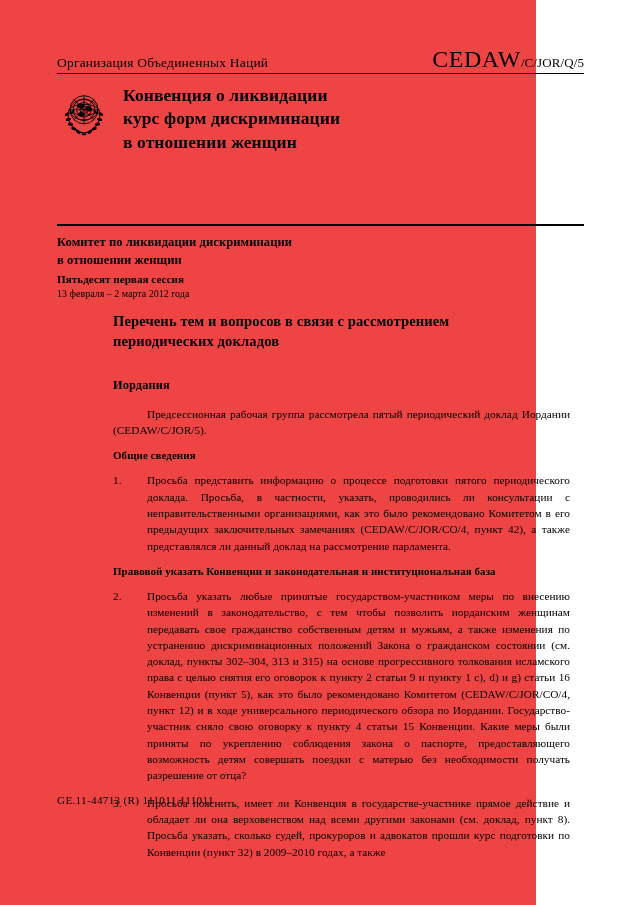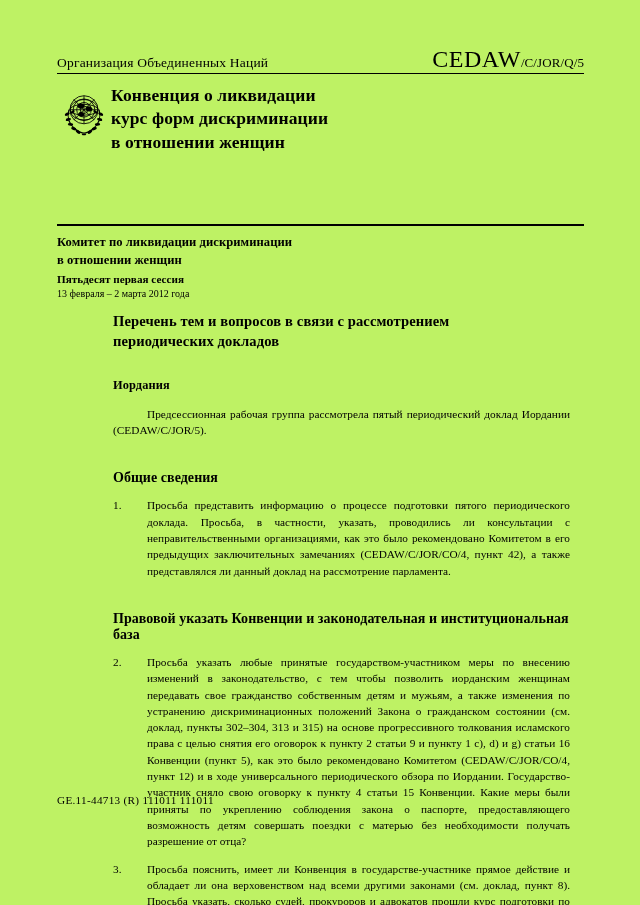--- a/index.html
+++ b/index.html
@@ -13,23 +13,23 @@
     height: 905px;
     position: relative;
     font-family: "Liberation Serif", "DejaVu Serif", serif;
     color: #000000;
     overflow: hidden;
   }
 
   .page {
     position: absolute;
     left: 0; top: 0;
-    width: 640px;
+    width: 536px;
     height: 905px;
-    background: #bef264;
+    background: #ef4444;
   }
 
   
   .masthead {
     position: absolute;
     left: 57px;
     top: 47px;
     width: 527px;
   }
   .masthead-top {
@@ -71,20 +71,21 @@
     align-items: flex-start;
     margin-top: 10px;
   }
   .emblem {
     width: 54px;
     height: 54px;
     flex: 0 0 54px;
     margin-top: 2px;
   }
   .conv-title {
+    margin-left: 12px;
     flex: 1 1 auto;
     font-weight: bold;
     font-size: 17.5px;
     line-height: 1.33;
     letter-spacing: 0.1px;
   }
   .distr {
     flex: 0 0 auto;
     width: 140px;
     margin-left: 8px;
@@ -154,22 +155,22 @@
     text-align: justify;
     margin: 11px 0 0 0;
     letter-spacing: 0.01px;
   }
   .para.lead {
     margin-top: 13px;
     text-indent: 34px;
   }
   .section-head {
     font-weight: bold;
-    font-size: 14px;
-    margin: 32px 0 0 0;
+    font-size: 11px;
+    margin: 11px 0 0 0;
     letter-spacing: 0.05px;
   }
   .para-num-row {
     display: flex;
     margin: 11px 0 0 0;
   }
   .para-num {
     flex: 0 0 34px;
     font-size: 11.3px;
     line-height: 1.445;

